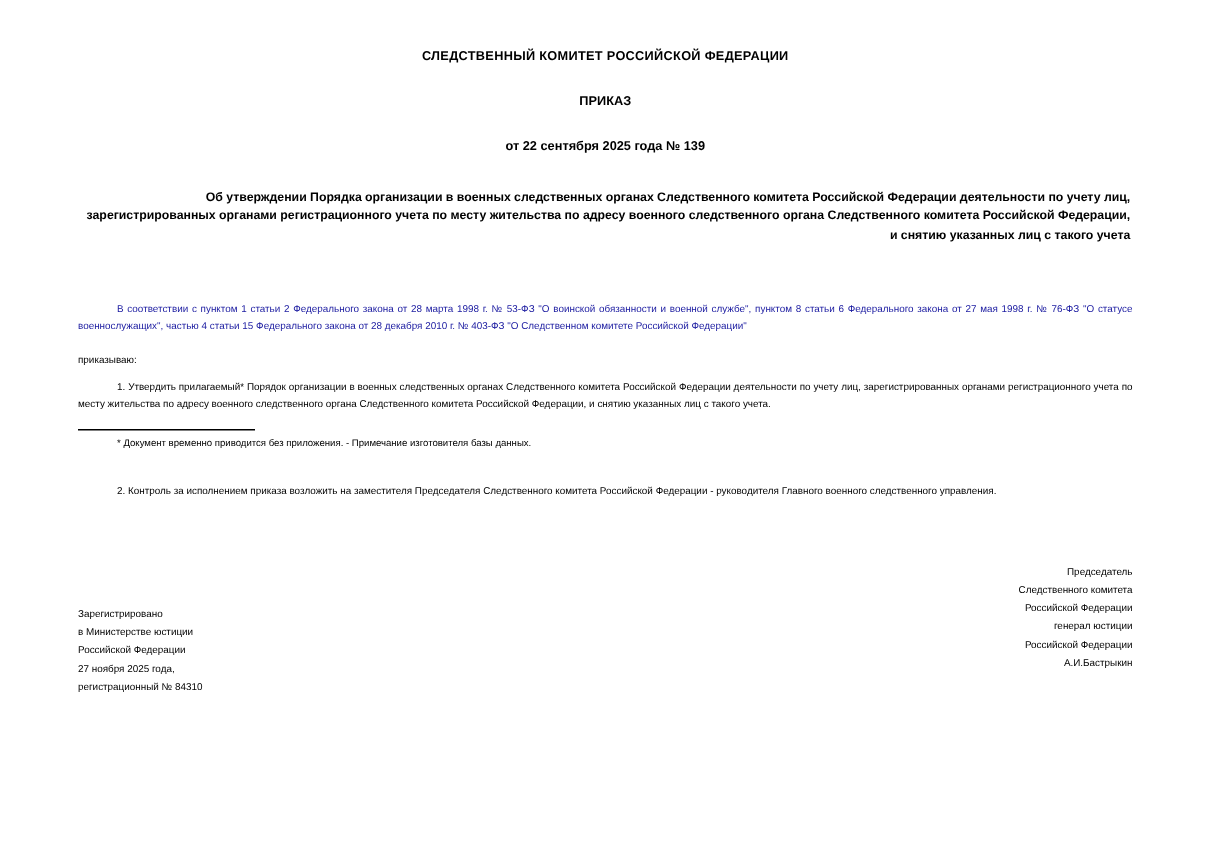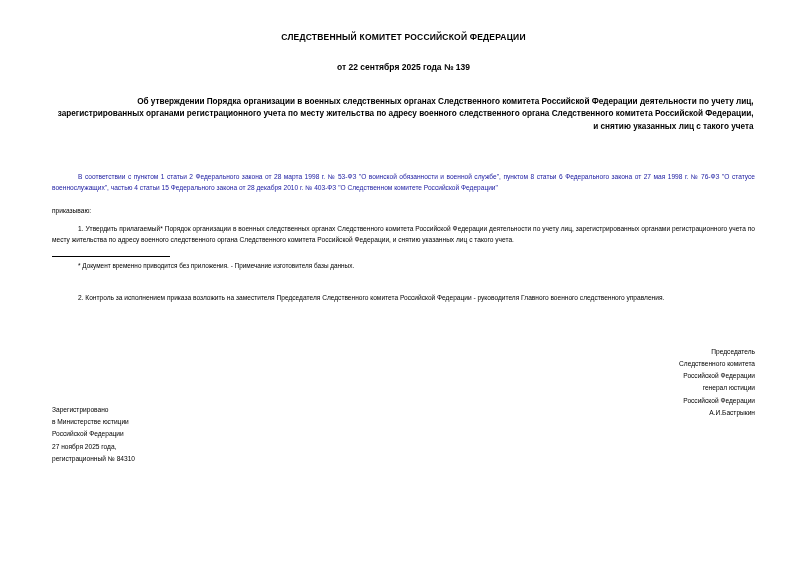--- a/index.html
+++ b/index.html
@@ -98,20 +98,21 @@
     white-space: nowrap;
   }
 </style>
 </head>
 <body>
 
 <div class="page">
 
   <div class="org-title">СЛЕДСТВЕННЫЙ КОМИТЕТ РОССИЙСКОЙ ФЕДЕРАЦИИ</div>
 
+  <div class="doc-type">ПРИКАЗ</div>
 
   <div class="doc-date">от 22 сентября 2025 года № 139</div>
 
   <div class="doc-subject">Об утверждении Порядка организации в военных следственных органах Следственного комитета Российской Федерации деятельности по учету лиц, зарегистрированных органами регистрационного учета по месту жительства по адресу военного следственного органа Следственного комитета Российской Федерации, и снятию указанных лиц с такого учета</div>
 
   <p class="preamble">В соответствии с пунктом 1 статьи 2 Федерального закона от 28 марта 1998 г. № 53-ФЗ "О воинской обязанности и военной службе", пунктом 8 статьи 6 Федерального закона от 27 мая 1998 г. № 76-ФЗ "О статусе военнослужащих", частью 4 статьи 15 Федерального закона от 28 декабря 2010 г. № 403-ФЗ "О Следственном комитете Российской Федерации"</p>
 
   <p class="orders-word">приказываю:</p>
 
   <p class="item">1. Утвердить прилагаемый* Порядок организации в военных следственных органах Следственного комитета Российской Федерации деятельности по учету лиц, зарегистрированных органами регистрационного учета по месту жительства по адресу военного следственного органа Следственного комитета Российской Федерации, и снятию указанных лиц с такого учета.</p>

